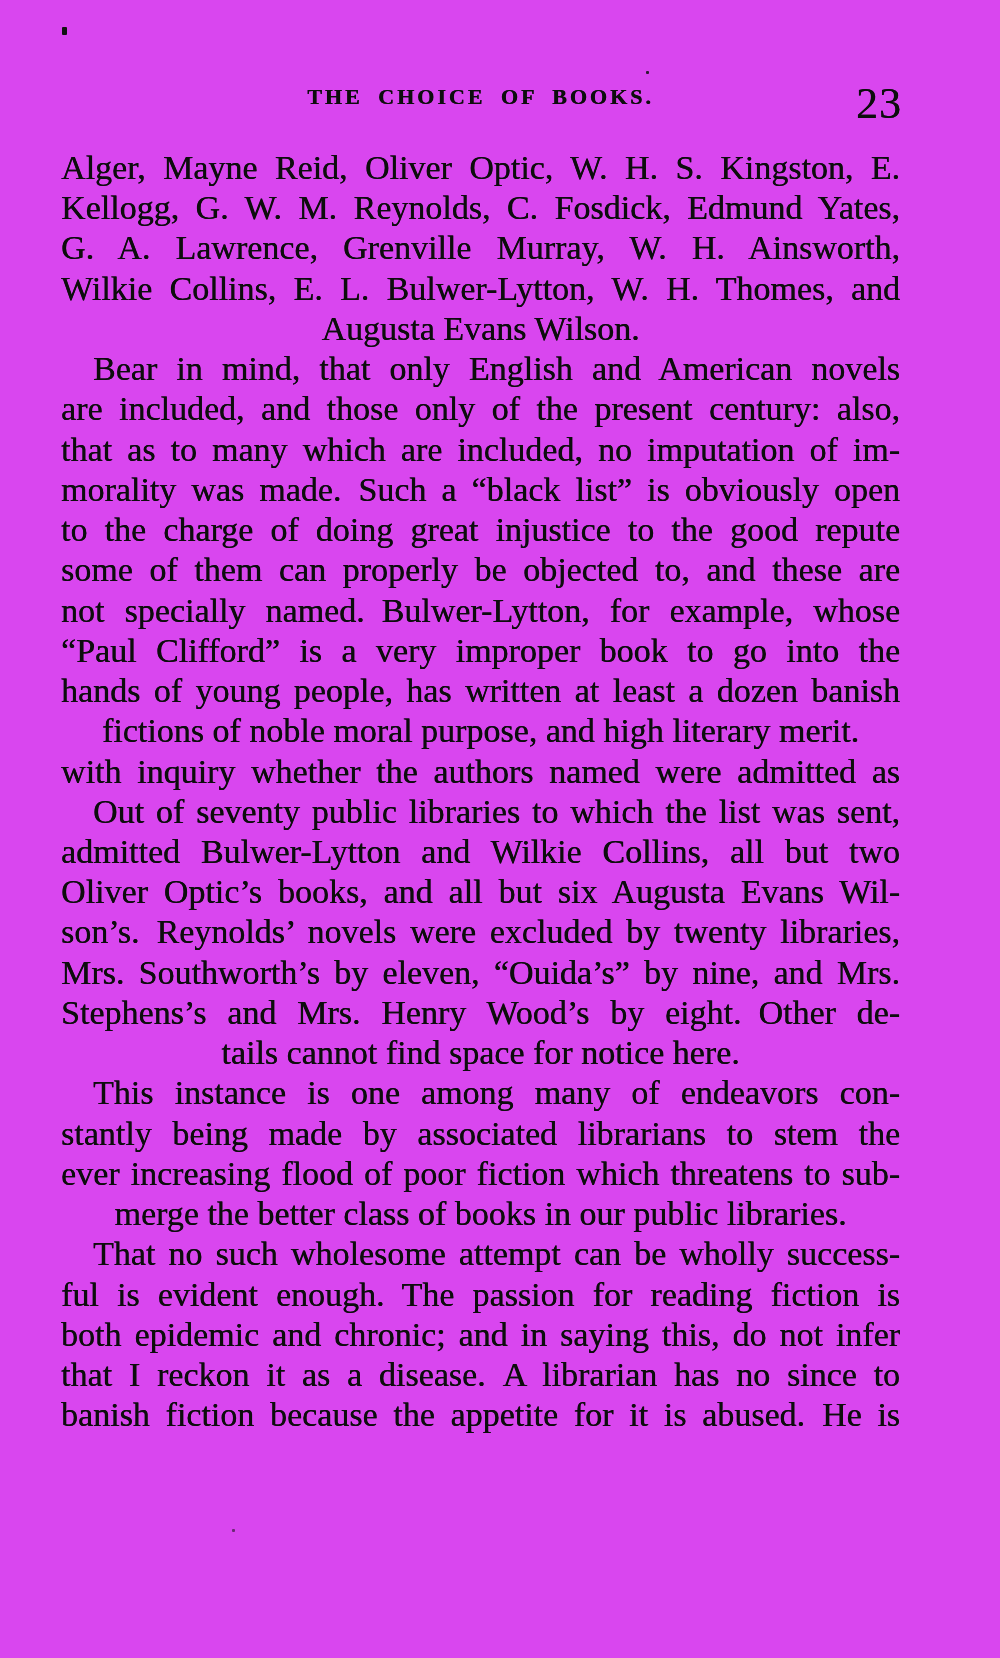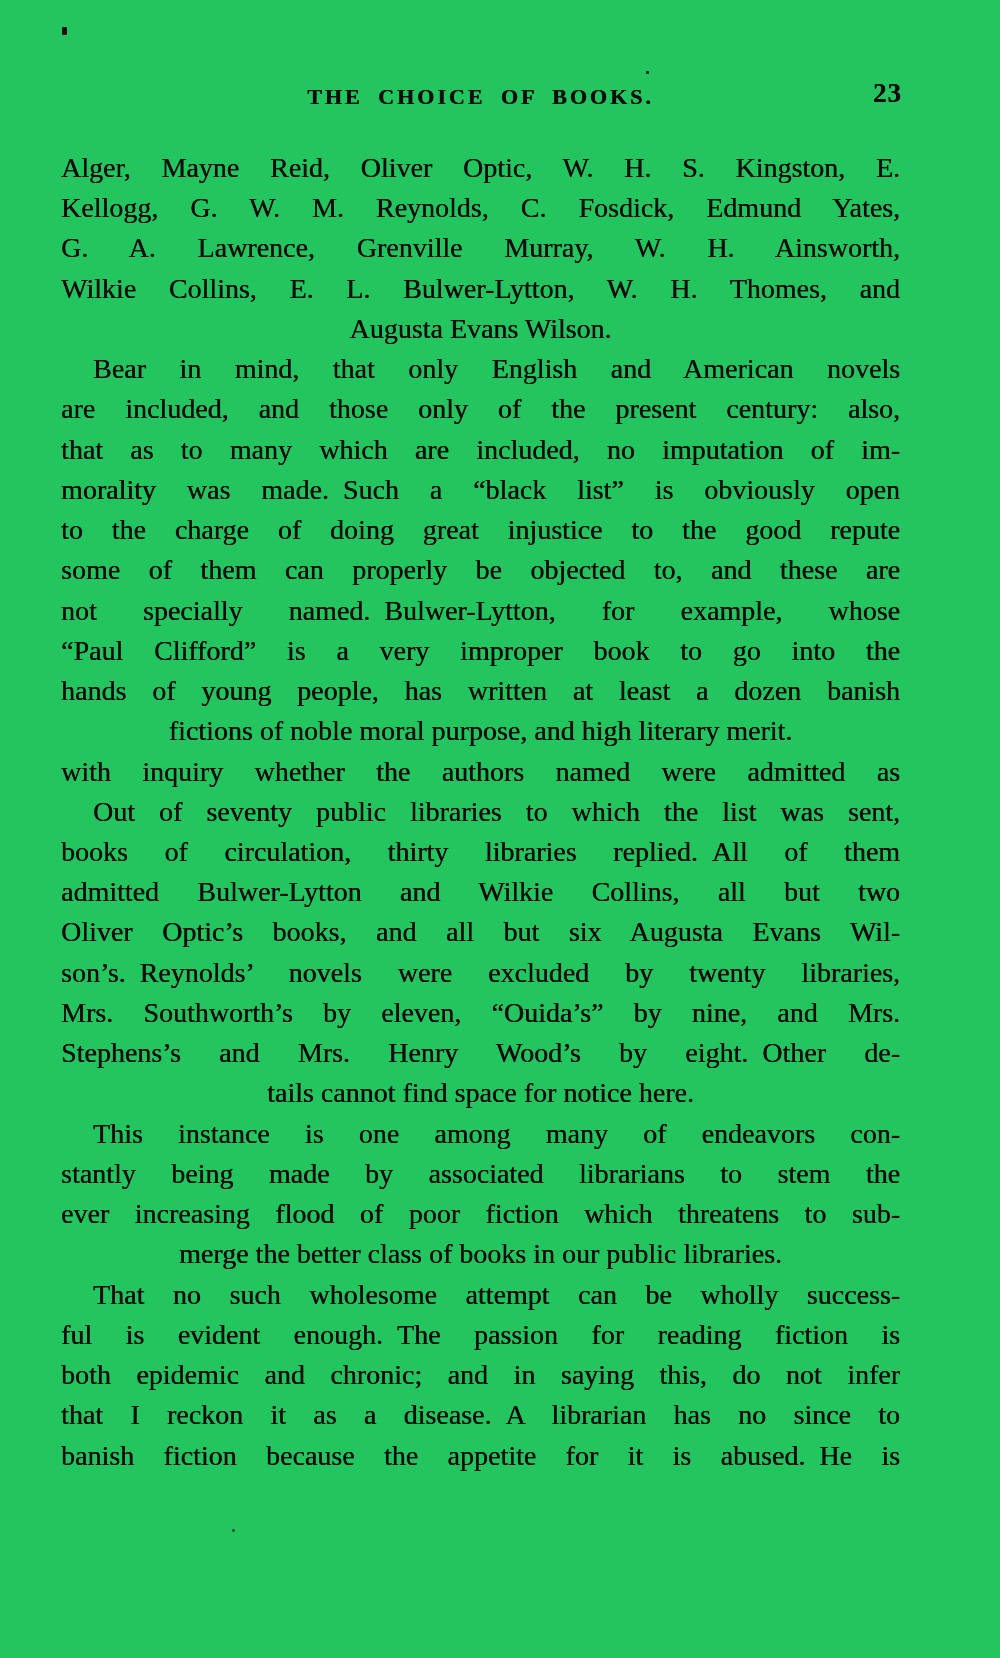--- a/index.html
+++ b/index.html
@@ -4,21 +4,21 @@
 <style>
   html, body {
     margin: 0;
     padding: 0;
     background: #ffffff;
   }
   .scan-page {
     position: relative;
     width: 1000px;
     height: 1658px;
-    background: #22c55e;
+    background: #d946ef;
     overflow: hidden;
     font-family: "Liberation Serif", serif;
     color: #0d0d0d;
   }
   
   .page-header {
     position: absolute;
     left: 61px;
     top: 84px;
     width: 839px;
@@ -34,32 +34,32 @@
     font-weight: bold;
     letter-spacing: 3px;
     word-spacing: 7px;
     white-space: nowrap;
     text-shadow: 0.4px 0 0 currentColor;
   }
   .page-number {
     position: absolute;
     right: -2px;
     top: -6px;
-    font-size: 27px;
-    font-weight: bold;
+    font-size: 44px;
+    font-weight: normal;
     letter-spacing: 1px;
     text-shadow: 0.3px 0 0 currentColor;
   }
   
   .text-block {
     position: absolute;
     left: 61px;
     top: 148px;
     width: 839px;
-    font-size: 28px;
+    font-size: 34px;
     line-height: 40.24px;
     text-shadow: 0.35px 0 0 currentColor;
   }
   .paragraph { margin: 0; padding: 0; }
   .line {
     height: 40.24px;
     overflow: hidden;
     text-align: center;
     white-space: normal;
   }
@@ -104,21 +104,20 @@
         <div class="line just">to the charge of doing great injustice to the good repute</div>
         <div class="line just">some of them can properly be objected to, and these are</div>
         <div class="line just">not specially named. Bulwer-Lytton, for example, whose</div>
         <div class="line just">“Paul Clifford” is a very improper book to go into the</div>
         <div class="line just">hands of young people, has written at least a dozen banish</div>
         <div class="line">fictions of noble moral purpose, and high literary merit.</div>
       </div>
       <div class="paragraph">
         <div class="line just">with inquiry whether the authors named were admitted as</div>
         <div class="line just ind">Out of seventy public libraries to which the list was sent,</div>
-        <div class="line just">books of circulation, thirty libraries replied. All of them</div>
         <div class="line just">admitted Bulwer-Lytton and Wilkie Collins, all but two</div>
         <div class="line just">Oliver Optic’s books, and all but six Augusta Evans Wil-</div>
         <div class="line just">son’s. Reynolds’ novels were excluded by twenty libraries,</div>
         <div class="line just">Mrs. Southworth’s by eleven, “Ouida’s” by nine, and Mrs.</div>
         <div class="line just">Stephens’s and Mrs. Henry Wood’s by eight. Other de-</div>
         <div class="line">tails cannot find space for notice here.</div>
       </div>
       <div class="paragraph">
         <div class="line just ind">This instance is one among many of endeavors con-</div>
         <div class="line just">stantly being made by associated librarians to stem the</div>

